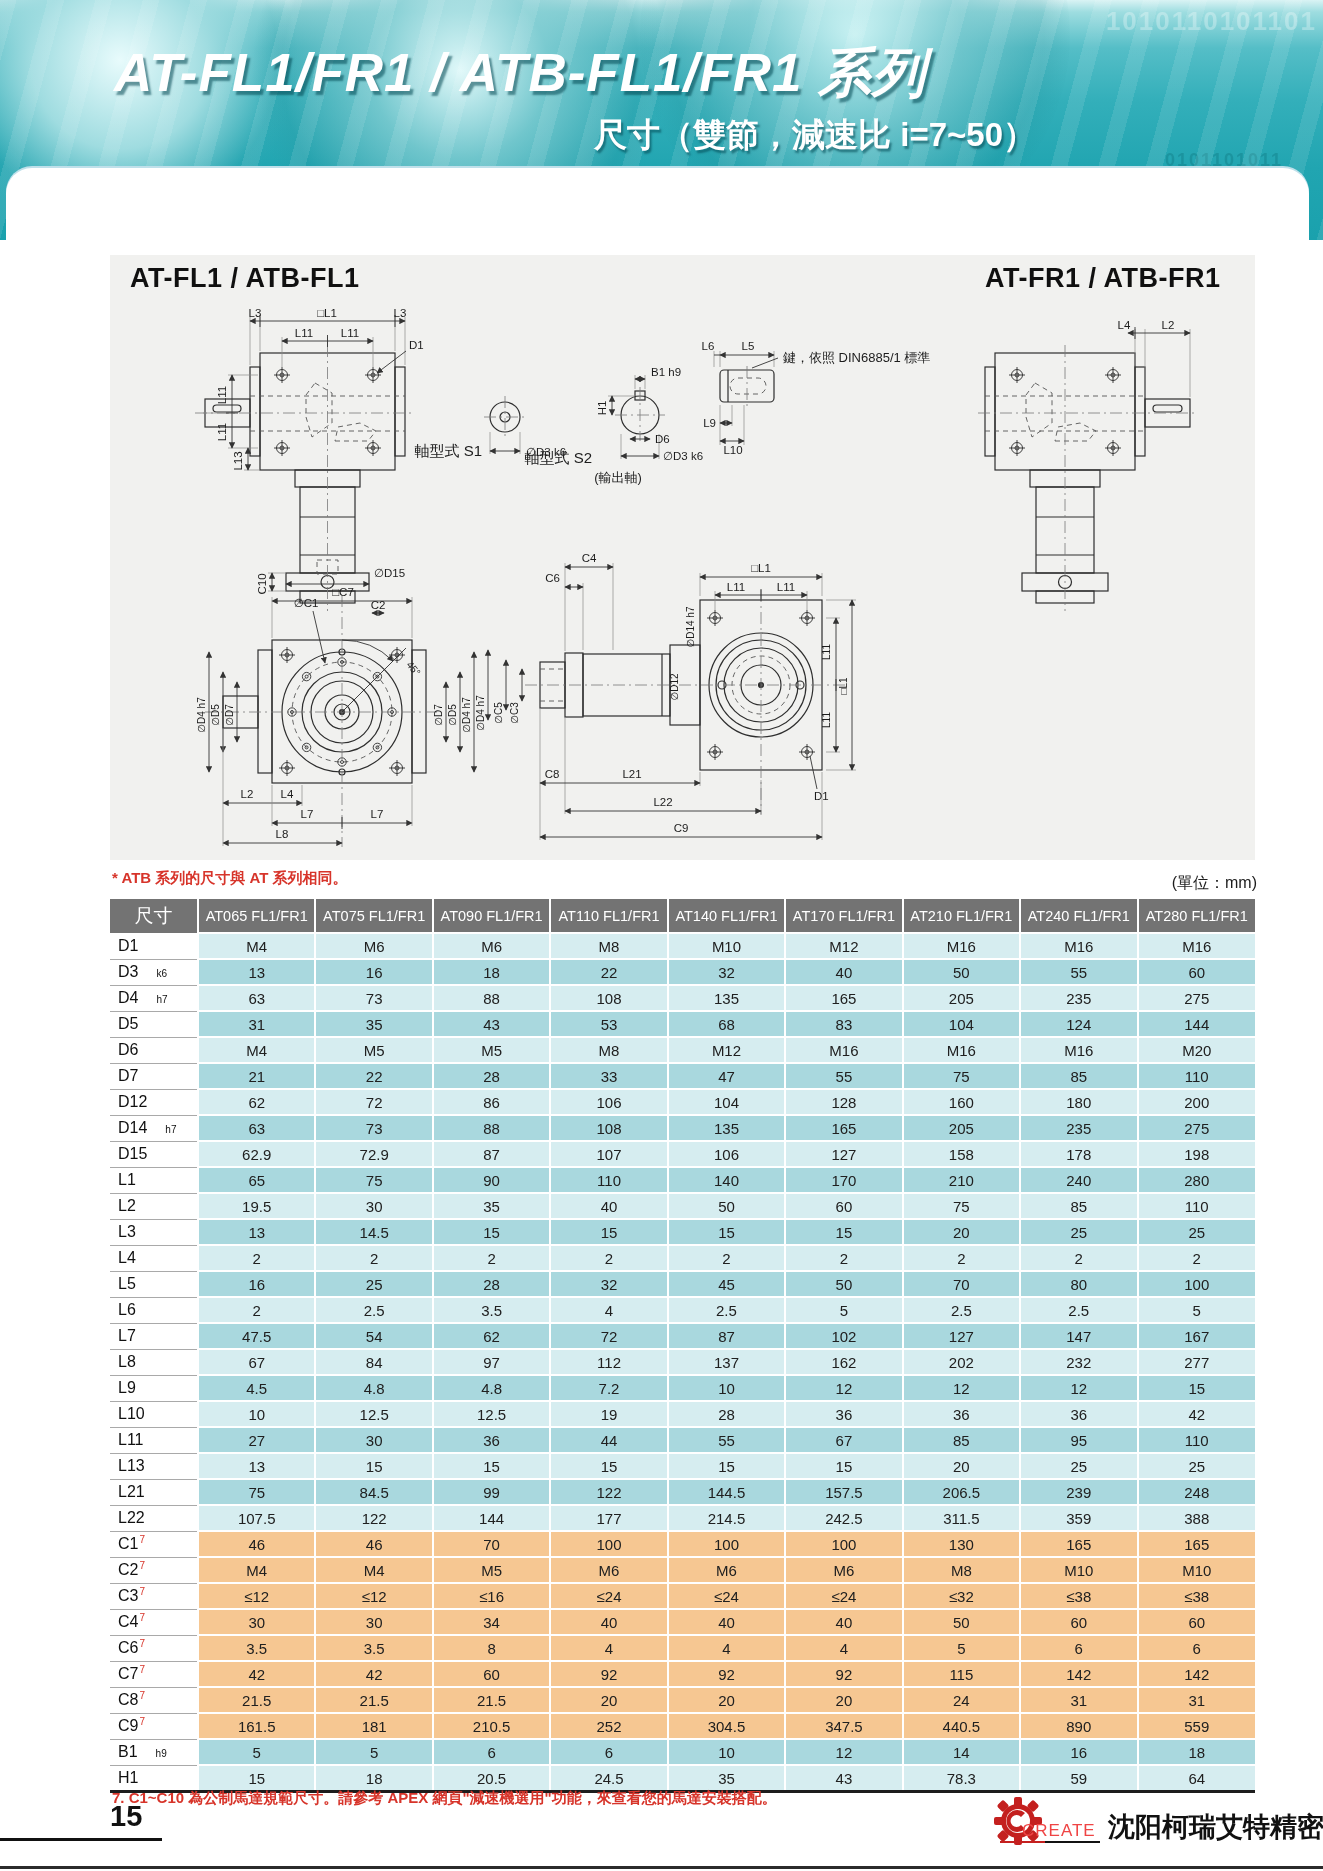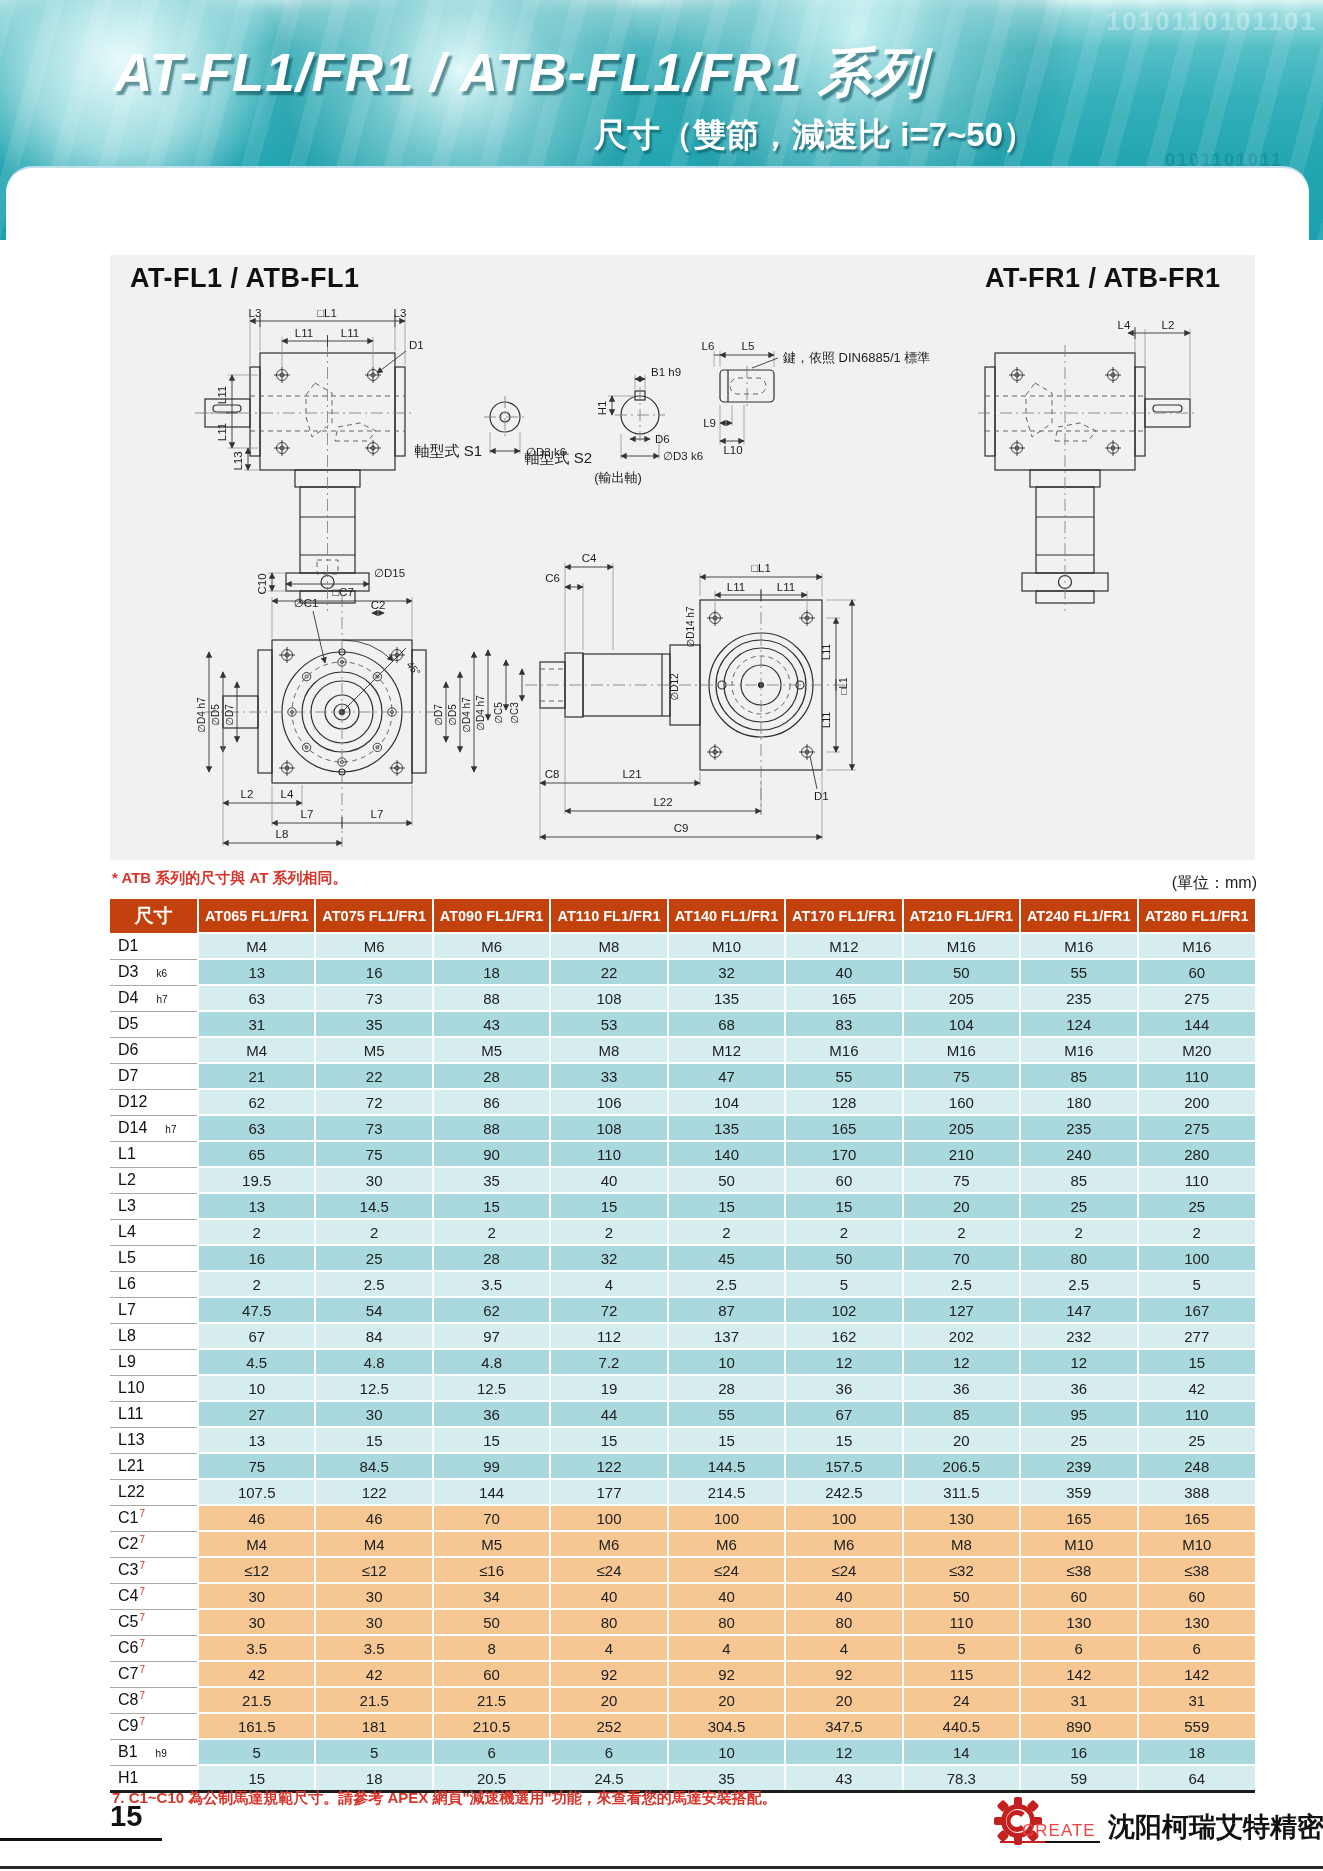--- a/index.html
+++ b/index.html
@@ -66,21 +66,21 @@
   .note-atb{position:absolute;left:112px;top:869px;z-index:6;color:#d7342a;font-size:15px;font-weight:bold}
   .note-unit{position:absolute;right:66px;top:873px;z-index:6;color:#1c1c1c;font-size:16px}
   .footnote{position:absolute;left:112px;top:1789px;z-index:6;color:#d7342a;font-size:15px;font-weight:bold}
   
   .dim-table{
     position:absolute;left:110px;top:899px;width:1145px;z-index:6;
     border-collapse:collapse;table-layout:fixed;
     border-bottom:3px solid #1d1d1d;
   }
   .dim-table th{
-    background:#c2410c;color:#fff;height:33px;font-size:14.5px;font-weight:bold;
+    background:#737373;color:#fff;height:33px;font-size:14.5px;font-weight:normal;
     border-left:2px solid #fff;padding:0;text-align:center;
   }
   .dim-table th.first{font-size:19px;border-left:none}
   .dim-table td{
     height:24px;padding:0;text-align:center;font-size:15px;color:#202020;
     border-left:2px solid #fff;border-top:2px solid #fff;
   }
   .dim-table td.lbl{
     background:#fff;text-align:left;padding-left:8px;font-size:16px;color:#101010;
     border-left:none;border-top:none;border-bottom:1px solid #a9a9a9;
@@ -593,20 +593,32 @@
         <td class="dark">73</td>
         <td class="dark">88</td>
         <td class="dark">108</td>
         <td class="dark">135</td>
         <td class="dark">165</td>
         <td class="dark">205</td>
         <td class="dark">235</td>
         <td class="dark">275</td>
       </tr>
       <tr>
+        <td class="lbl">D15</td>
+        <td class="light">62.9</td>
+        <td class="light">72.9</td>
+        <td class="light">87</td>
+        <td class="light">107</td>
+        <td class="light">106</td>
+        <td class="light">127</td>
+        <td class="light">158</td>
+        <td class="light">178</td>
+        <td class="light">198</td>
+      </tr>
+      <tr>
         <td class="lbl">L1</td>
         <td class="dark">65</td>
         <td class="dark">75</td>
         <td class="dark">90</td>
         <td class="dark">110</td>
         <td class="dark">140</td>
         <td class="dark">170</td>
         <td class="dark">210</td>
         <td class="dark">240</td>
         <td class="dark">280</td>
@@ -807,32 +819,20 @@
         <td class="lbl">C4<span class="fn">7</span></td>
         <td class="orange">30</td>
         <td class="orange">30</td>
         <td class="orange">34</td>
         <td class="orange">40</td>
         <td class="orange">40</td>
         <td class="orange">40</td>
         <td class="orange">50</td>
         <td class="orange">60</td>
         <td class="orange">60</td>
-      </tr>
-      <tr>
-        <td class="lbl">C5<span class="fn">7</span></td>
-        <td class="orange">30</td>
-        <td class="orange">30</td>
-        <td class="orange">50</td>
-        <td class="orange">80</td>
-        <td class="orange">80</td>
-        <td class="orange">80</td>
-        <td class="orange">110</td>
-        <td class="orange">130</td>
-        <td class="orange">130</td>
       </tr>
       <tr>
         <td class="lbl">C6<span class="fn">7</span></td>
         <td class="orange">3.5</td>
         <td class="orange">3.5</td>
         <td class="orange">8</td>
         <td class="orange">4</td>
         <td class="orange">4</td>
         <td class="orange">4</td>
         <td class="orange">5</td>

